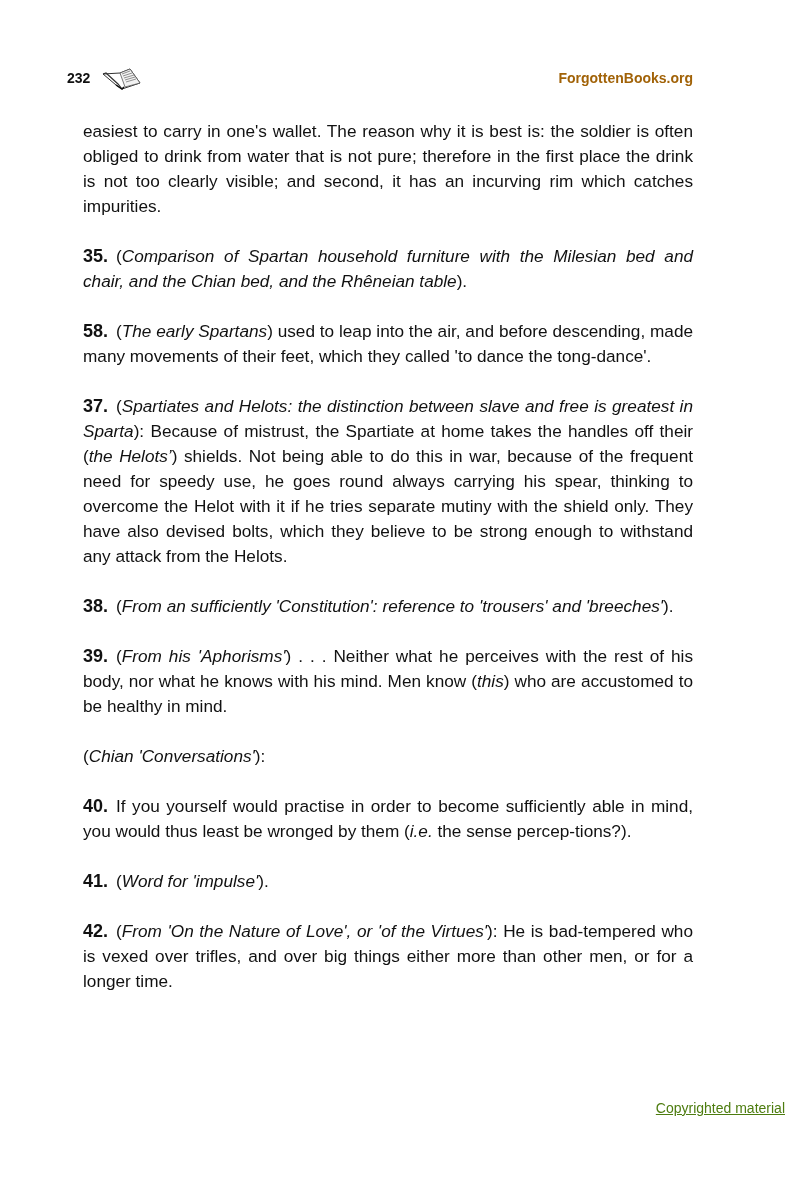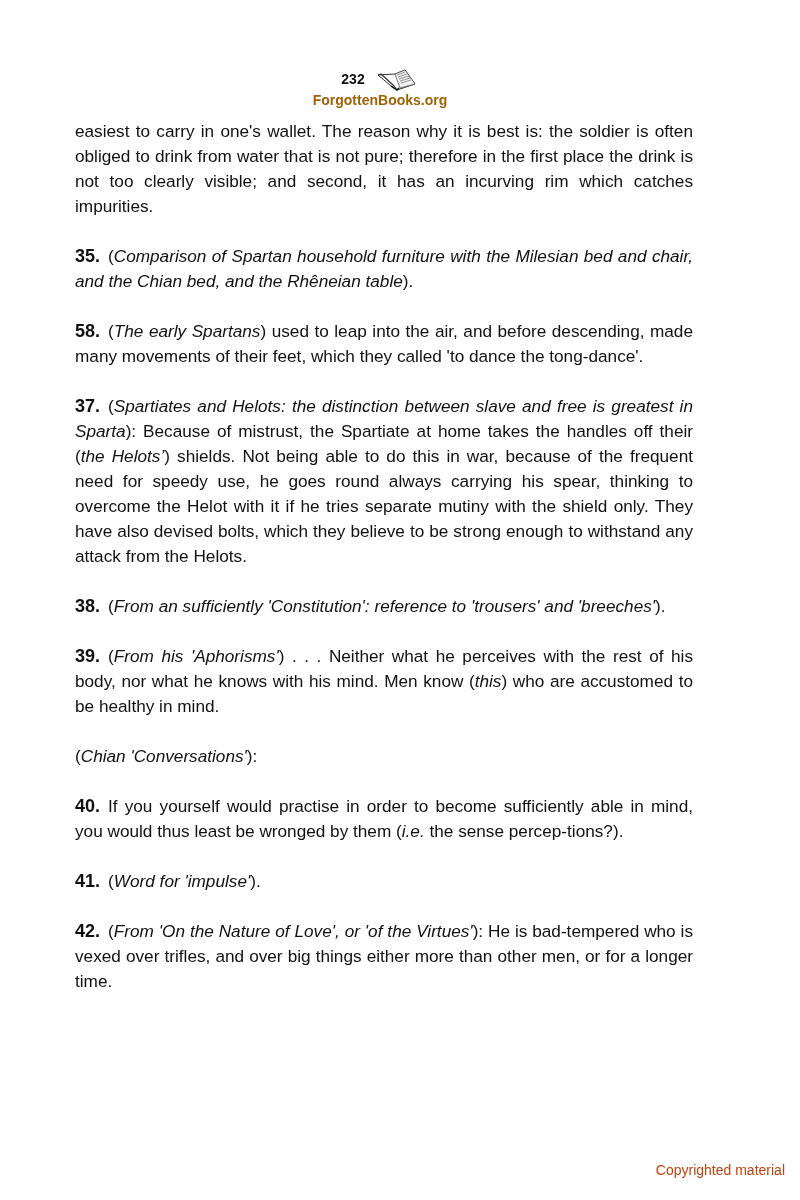--- a/index.html
+++ b/index.html
@@ -1,32 +1,32 @@
 <!DOCTYPE html>
 <html><head>
 <meta charset="utf-8">
 <style>
   html, body { margin: 0; padding: 0; background: #ffffff; }
   body { width: 800px; height: 1200px; position: relative; overflow: hidden;
          font-family: "Liberation Sans", sans-serif; color: #111; }
   .page { position: absolute; left: 0; top: 0; width: 800px; height: 1200px; }
   .header { position: absolute; left: 67px; right: 107px; top: 66px; height: 24px;
-            display: flex; align-items: center; justify-content: space-between; flex-direction: column; }
+            display: flex; align-items: center; justify-content: space-between; }
   .header .left { display: flex; align-items: center; gap: 10px; }
   .page-number { font-weight: bold; font-size: 14px; color: #111; }
   .site-name { font-weight: bold; font-size: 14px; color: #a16207; }
   .book-icon { width: 44px; height: 26px; display: inline-block; }
   .body-text { position: absolute; left: 67px; width: 626px; top: 119px;
                font-size: 17.2px; line-height: 25px; color: #111; }
-  .para { margin: 0 0 25px 8px; text-align: justify; }
+  .para { margin: 0 0 25px 16px; text-align: justify; }
   .para .num { font-weight: bold; font-size: 18px; margin-right: 8px; }
   .para i { font-style: italic; }
   .sc { font-variant: small-caps; }
-  .footer-watermark { position: absolute; right: 15px; top: 1162px;
-                      font-size: 14px; color: #c2410c; }
+  .footer-watermark { position: absolute; right: 15px; top: 1100px;
+                      font-size: 14px; color: #4d7c0f; text-decoration: underline; }
 </style>
 </head>
 <body>
 
 <div class="page">
   <div class="header">
     <div class="left">
       <span class="page-number">232</span>
       <span class="book-icon">
         <svg width="44" height="26" viewBox="0 0 44 26">

